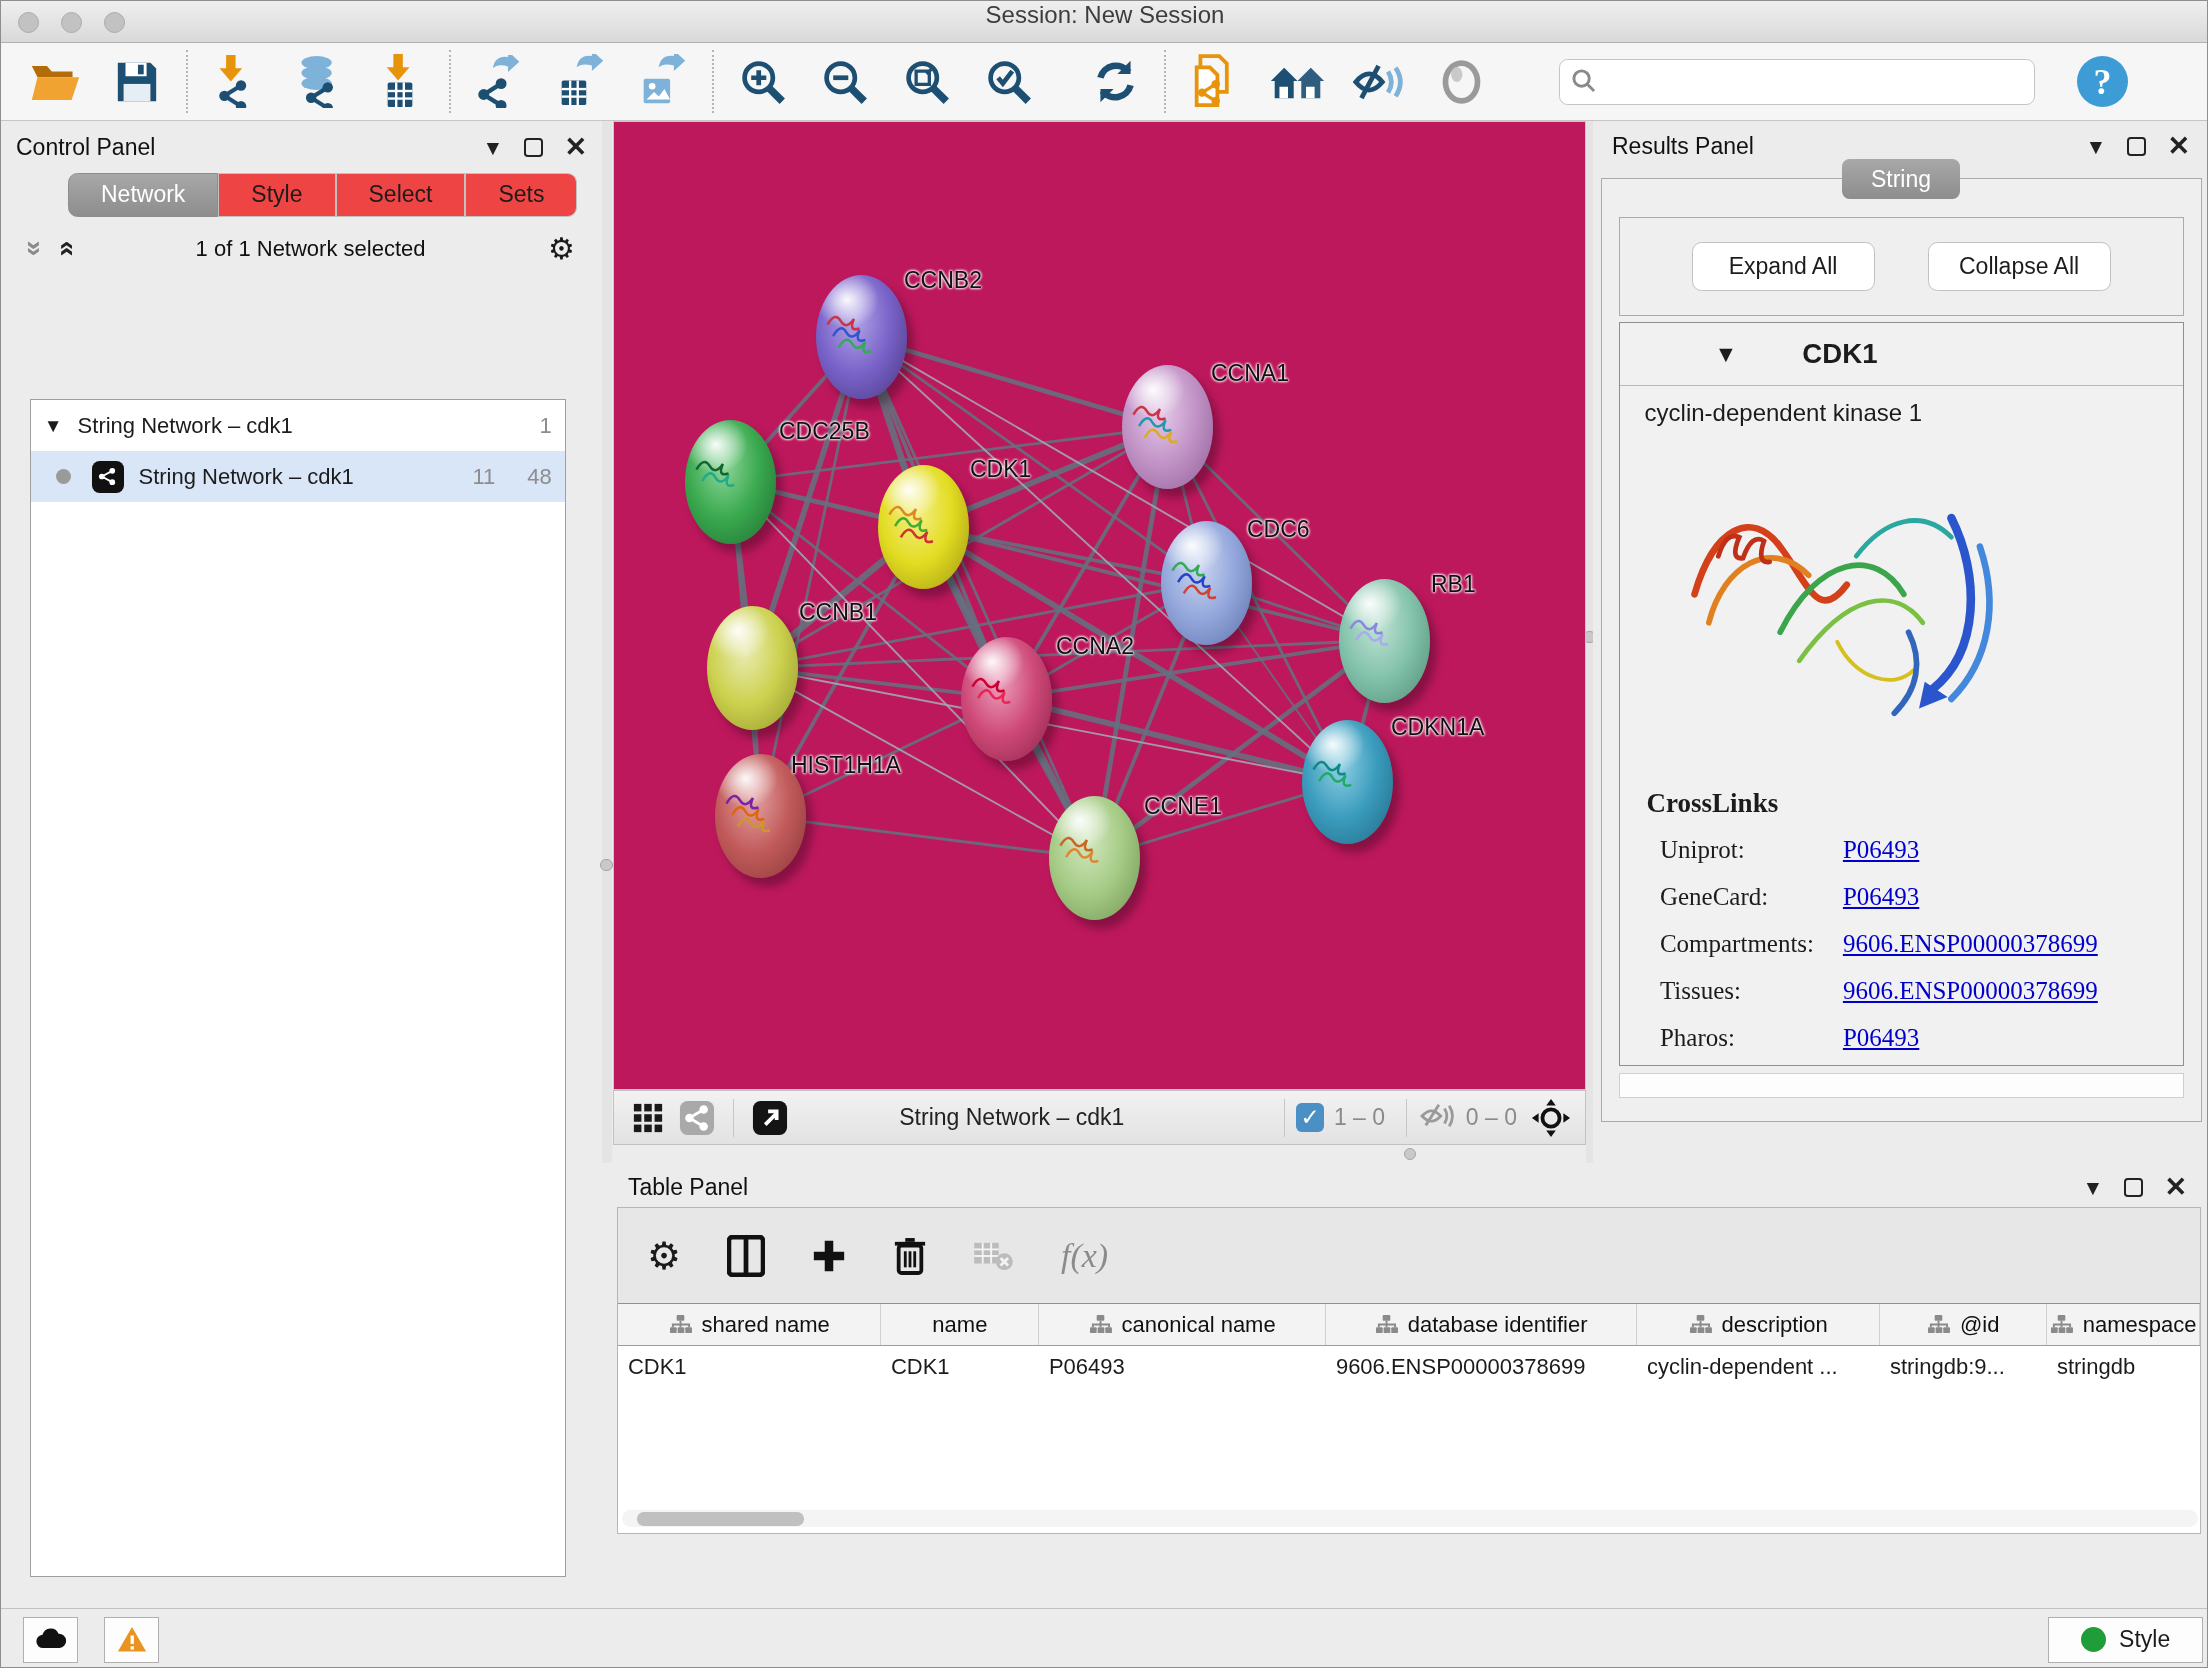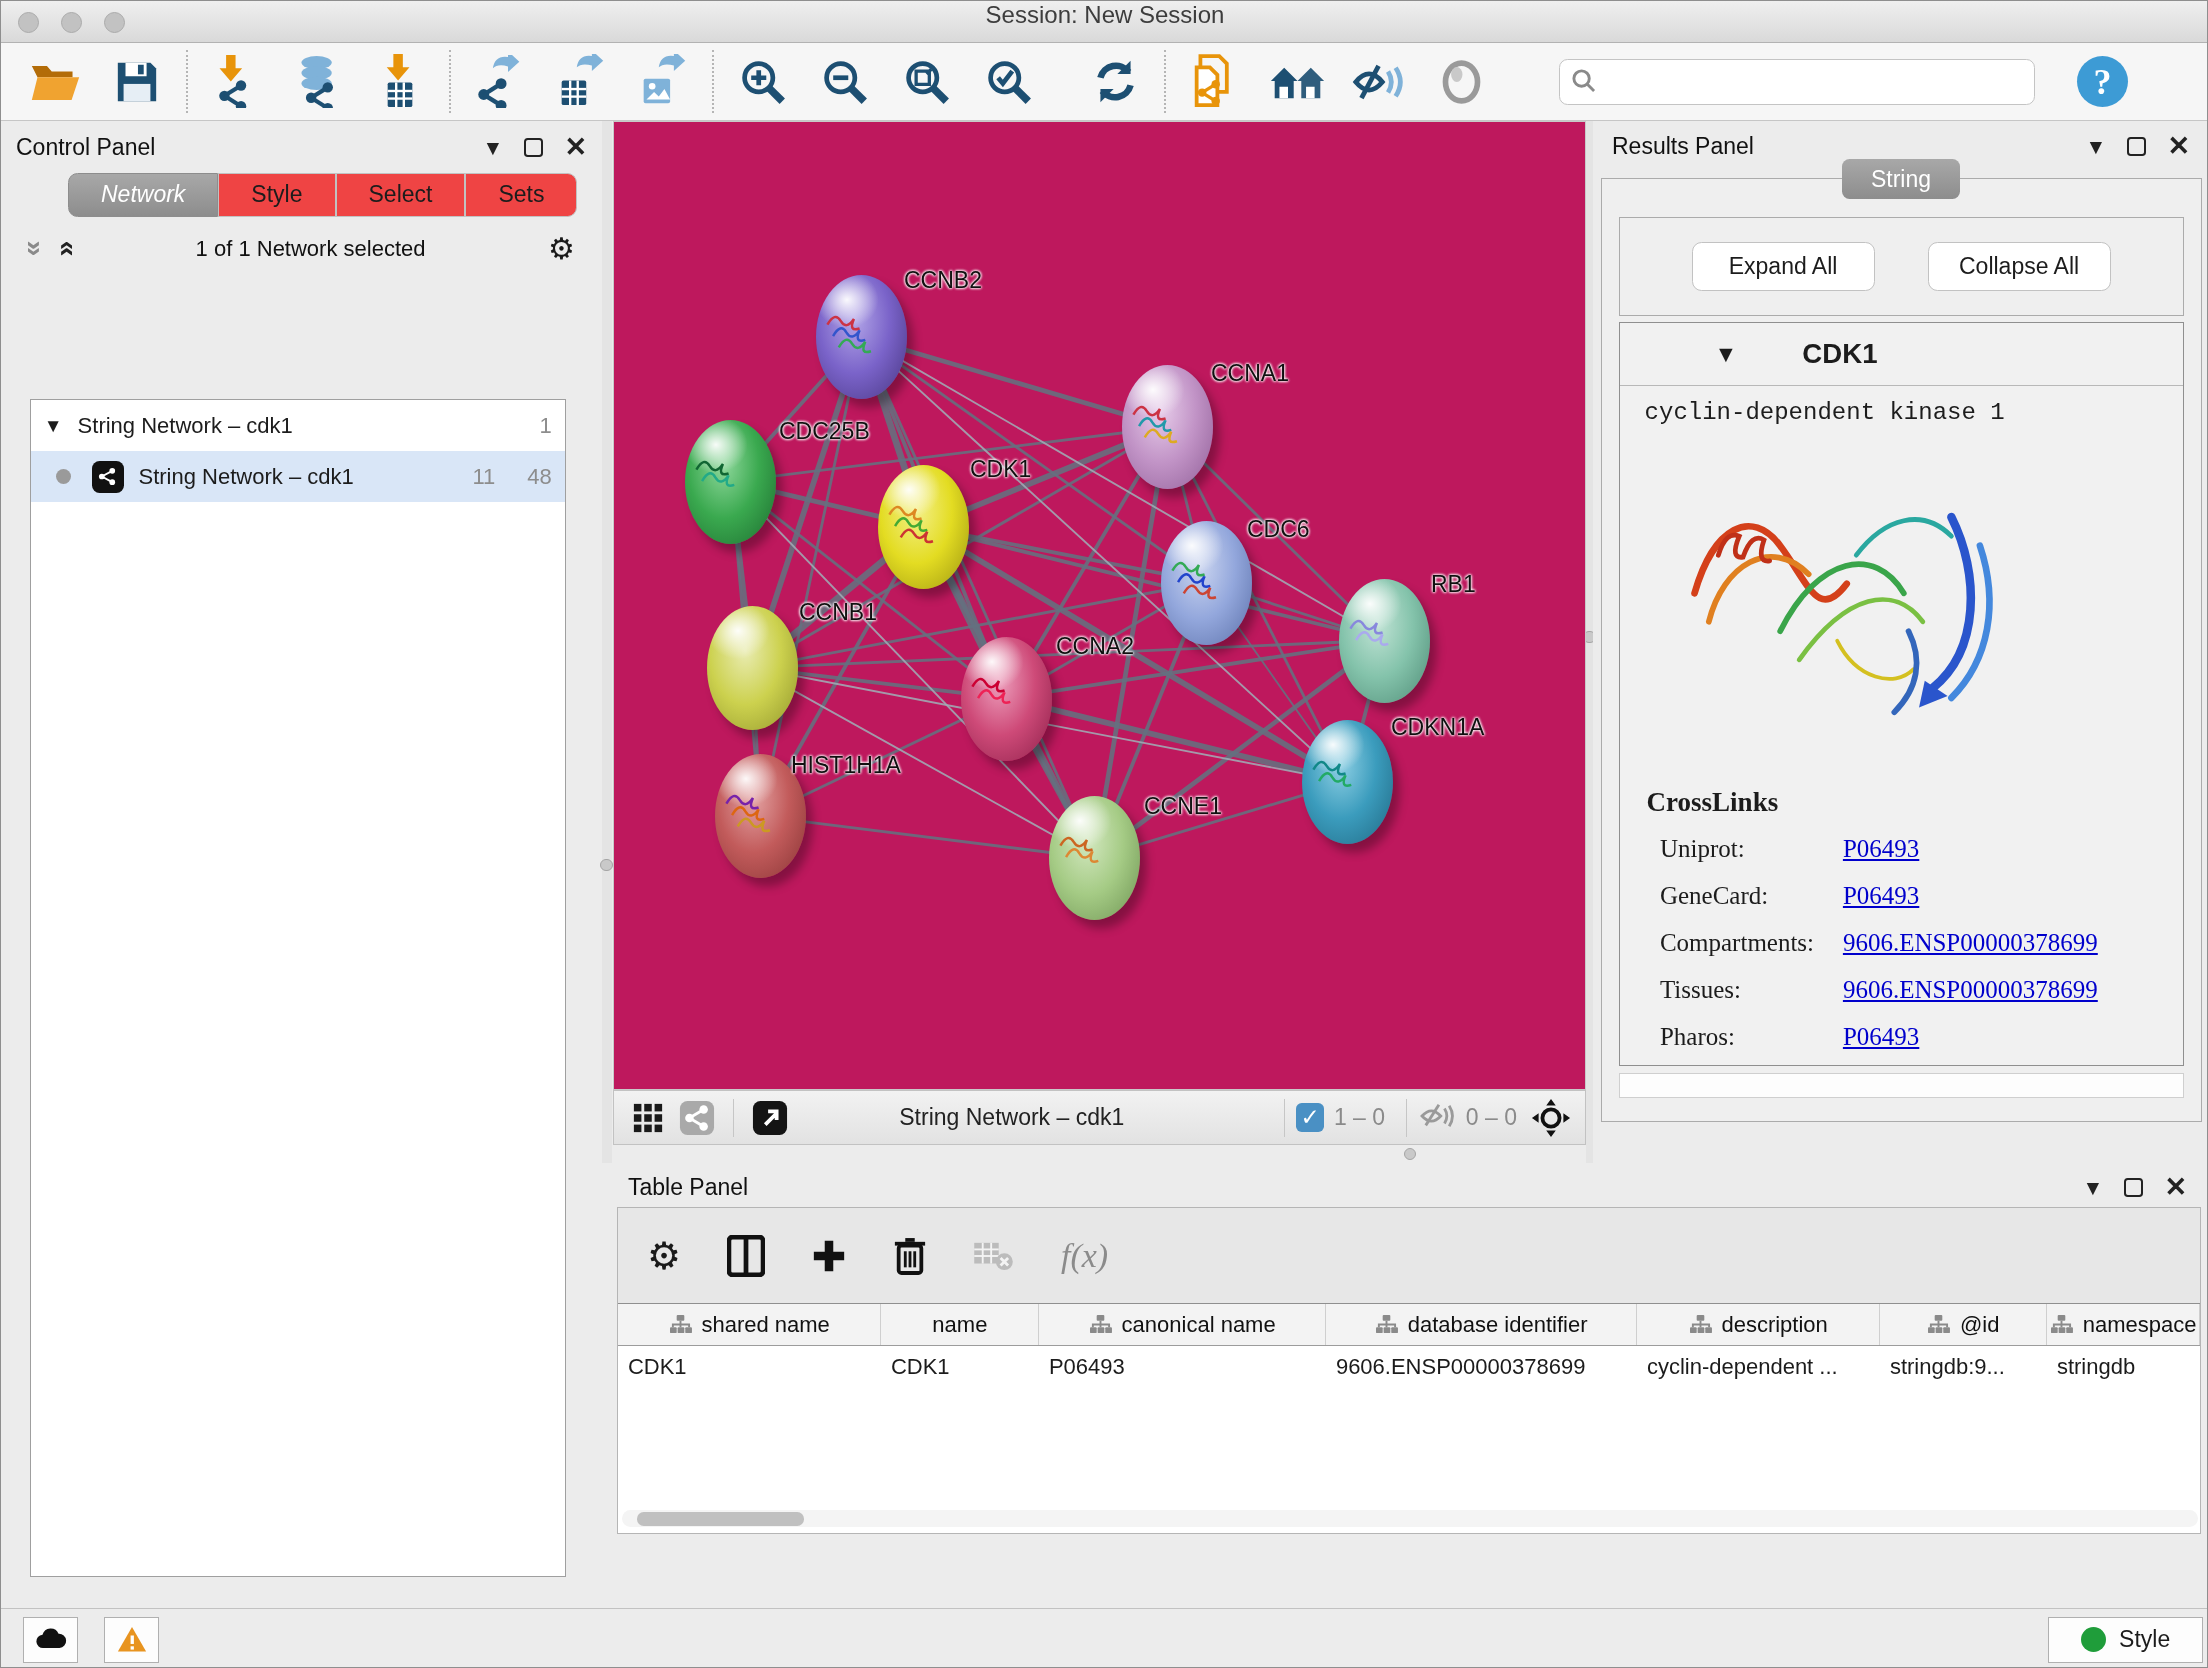--- a/index.html
+++ b/index.html
@@ -38,21 +38,21 @@
     font-family:"Liberation Serif",serif; }
   
   .panel-header { display:flex; align-items:center; font-size:23px; color:#111; }
   .panel-ctrl { display:flex; gap:21px; margin-left:auto; align-items:center; color:#222; }
   .pc-icon { font-size:21px; cursor:pointer; }
   .pc-box { width:19px; height:19px; border:2.9px solid #222; border-radius:3.8px; cursor:pointer; }
   .pc-x { font-size:27px; font-weight:bold; cursor:pointer; line-height:19px; }
   .tabpill { height:44px; padding:0 32px; display:flex; align-items:center; justify-content:center;
     font-size:23px; background:#ef4444; border:1px solid #c2c2c2; cursor:pointer; }
   .tabpill.sel { background:linear-gradient(#a8a8a8,#8d8d8d); color:#fff; border-color:#8d8d8d; }
-  .tabpill:first-child { border-radius:9.5px 0 0 9.5px;font-style:italic; }
+  .tabpill:first-child { border-radius:9.5px 0 0 9.5px; }
   .tabpill:last-child { border-radius:0 9.5px 9.5px 0; }
   
   .control-panel { position:absolute; left:0; top:120px; width:601px; height:1488px; background:#ececec; }
   .control-panel .panel-header { padding:9.5px 15px 0 15px; height:44px; }
   .cp-tabs { display:flex; margin:7.6px 0 0 67px; }
   .cp-subhdr { display:flex; align-items:center; padding:0 27px; height:53px; margin-top:5.7px; }
   .chevron { color:#8a8a8a; font-size:28.5px; font-weight:bold; cursor:pointer; display:inline-block; }
   .chevron.up { color:#222; }
   .cp-count { flex:1; text-align:center; font-size:22px; color:#111; }
   .gear { font-size:30px; color:#1a1a1a; cursor:pointer; }
@@ -91,21 +91,21 @@
     font-size:23px; border-radius:7.6px; display:flex; align-items:center; cursor:pointer; }
   .res-outer { position:absolute; left:7.6px; top:57px; width:601px; height:944px; background:#efefef; border:1.9px solid #ababab; }
   .res-expbox { position:absolute; left:17px; right:17px; top:38px; height:99px; background:#efefef; border:1.9px solid #ababab;
     display:flex; align-items:center; justify-content:center; gap:53px; }
   .res-btn { min-width:183px; height:49px; background:#fff; border:1px solid #c2c2c2; border-radius:9.5px;
     font-size:23px; display:flex; align-items:center; justify-content:center; cursor:pointer; }
   .res-card { position:absolute; left:17px; right:17px; top:143px; bottom:55px; background:#f1f1f1; border:1.9px solid #8f8f8f; overflow:hidden; }
   .res-card-hdr { height:63px; display:flex; align-items:center; border-bottom:1.9px solid #b8b8b8; cursor:pointer; }
   .res-card-hdr .tri { margin-left:95px; font-size:23px; }
   .res-gene { font-size:27.6px; font-weight:bold; margin-left:65px; }
-  .res-desc { font-size:24px; margin:13.3px 0 0 25px;font-family:Liberation Mono, monospace; }
+  .res-desc { font-size:24px; margin:13.3px 0 0 25px; }
   .protein-wrap { margin:15px 0 0 46px; }
   .crosslinks { font-family:"Liberation Serif",serif; margin:28.5px 0 0 27px; }
   .crosslinks h3 { font-size:27px; margin-bottom:17px; }
   .cl-row { display:flex; font-size:25px; margin-bottom:19px; }
   .cl-label { width:183px; margin-left:13.3px; }
   .cl-link { color:#0000cc; text-decoration:underline; cursor:pointer; }
   .res-scroll { position:absolute; left:17px; right:17px; bottom:23px; height:25px; background:#fdfdfd; border:1px solid #cfcfcf; }
   
   .table-panel { position:absolute; left:604px; top:1162px; width:1605px; height:445px; background:#ececec; }
   .table-panel .panel-header { padding:7.6px 23px 0 23px; height:42px; }

